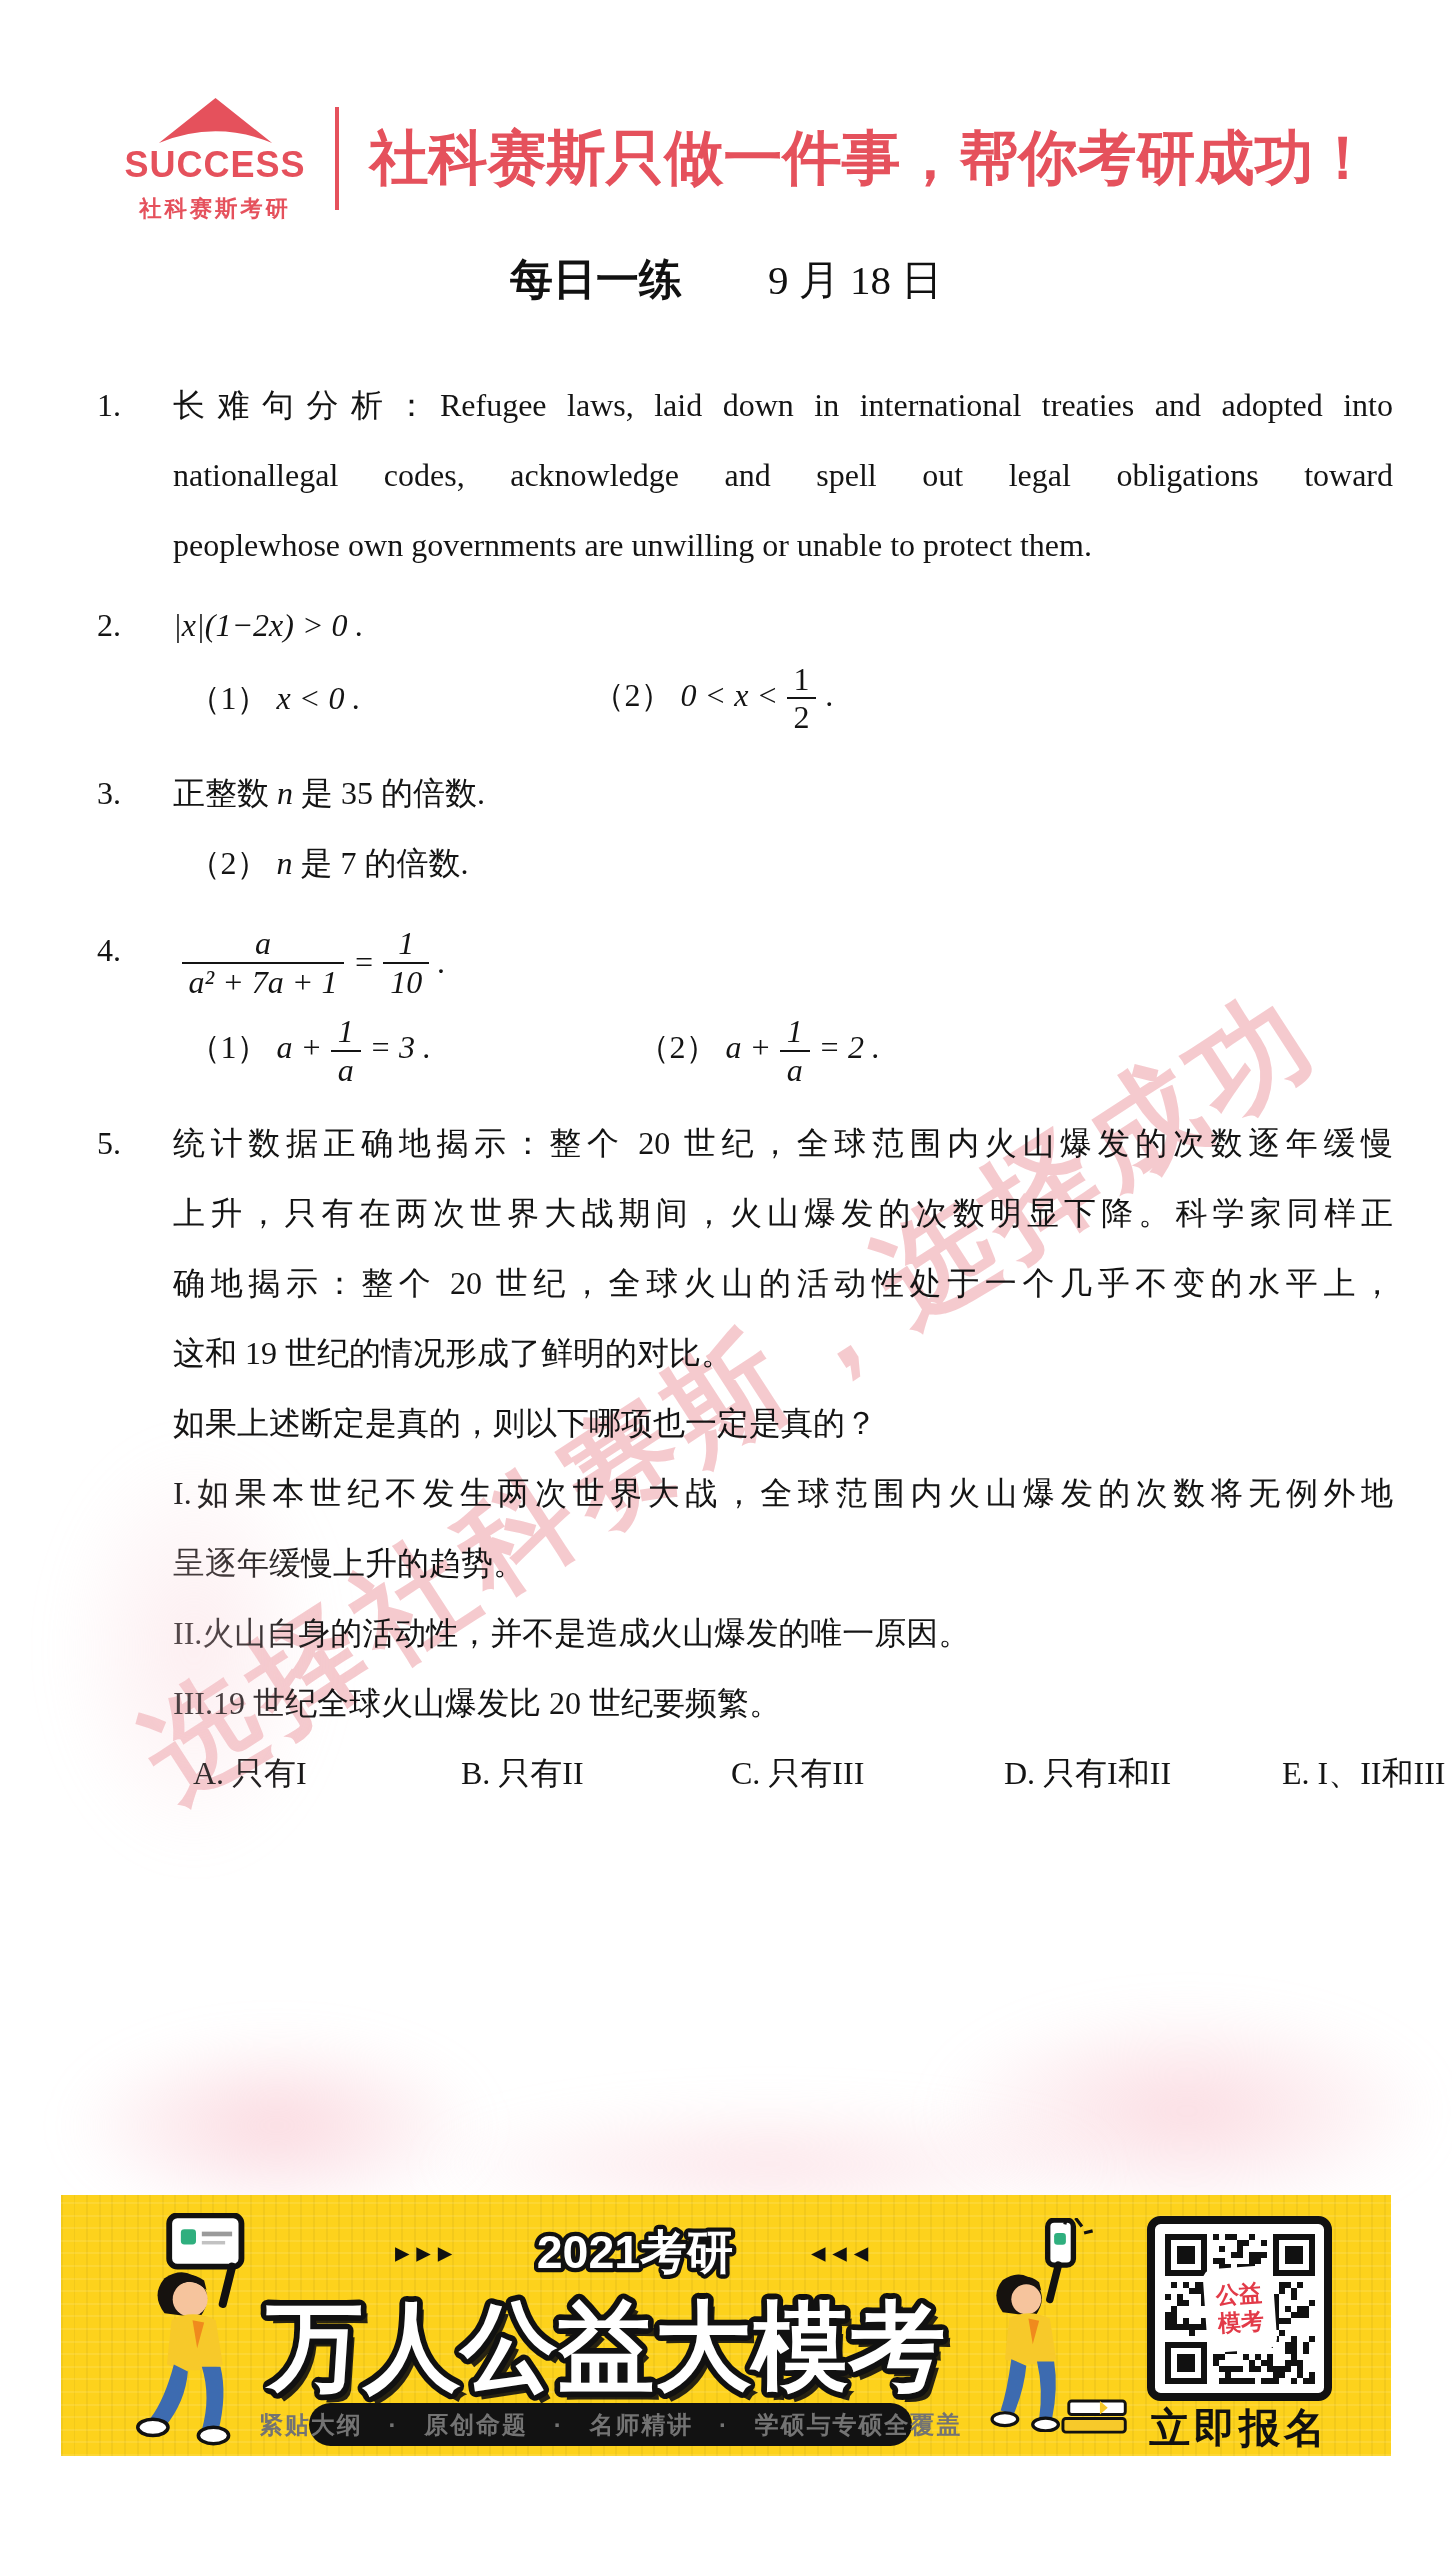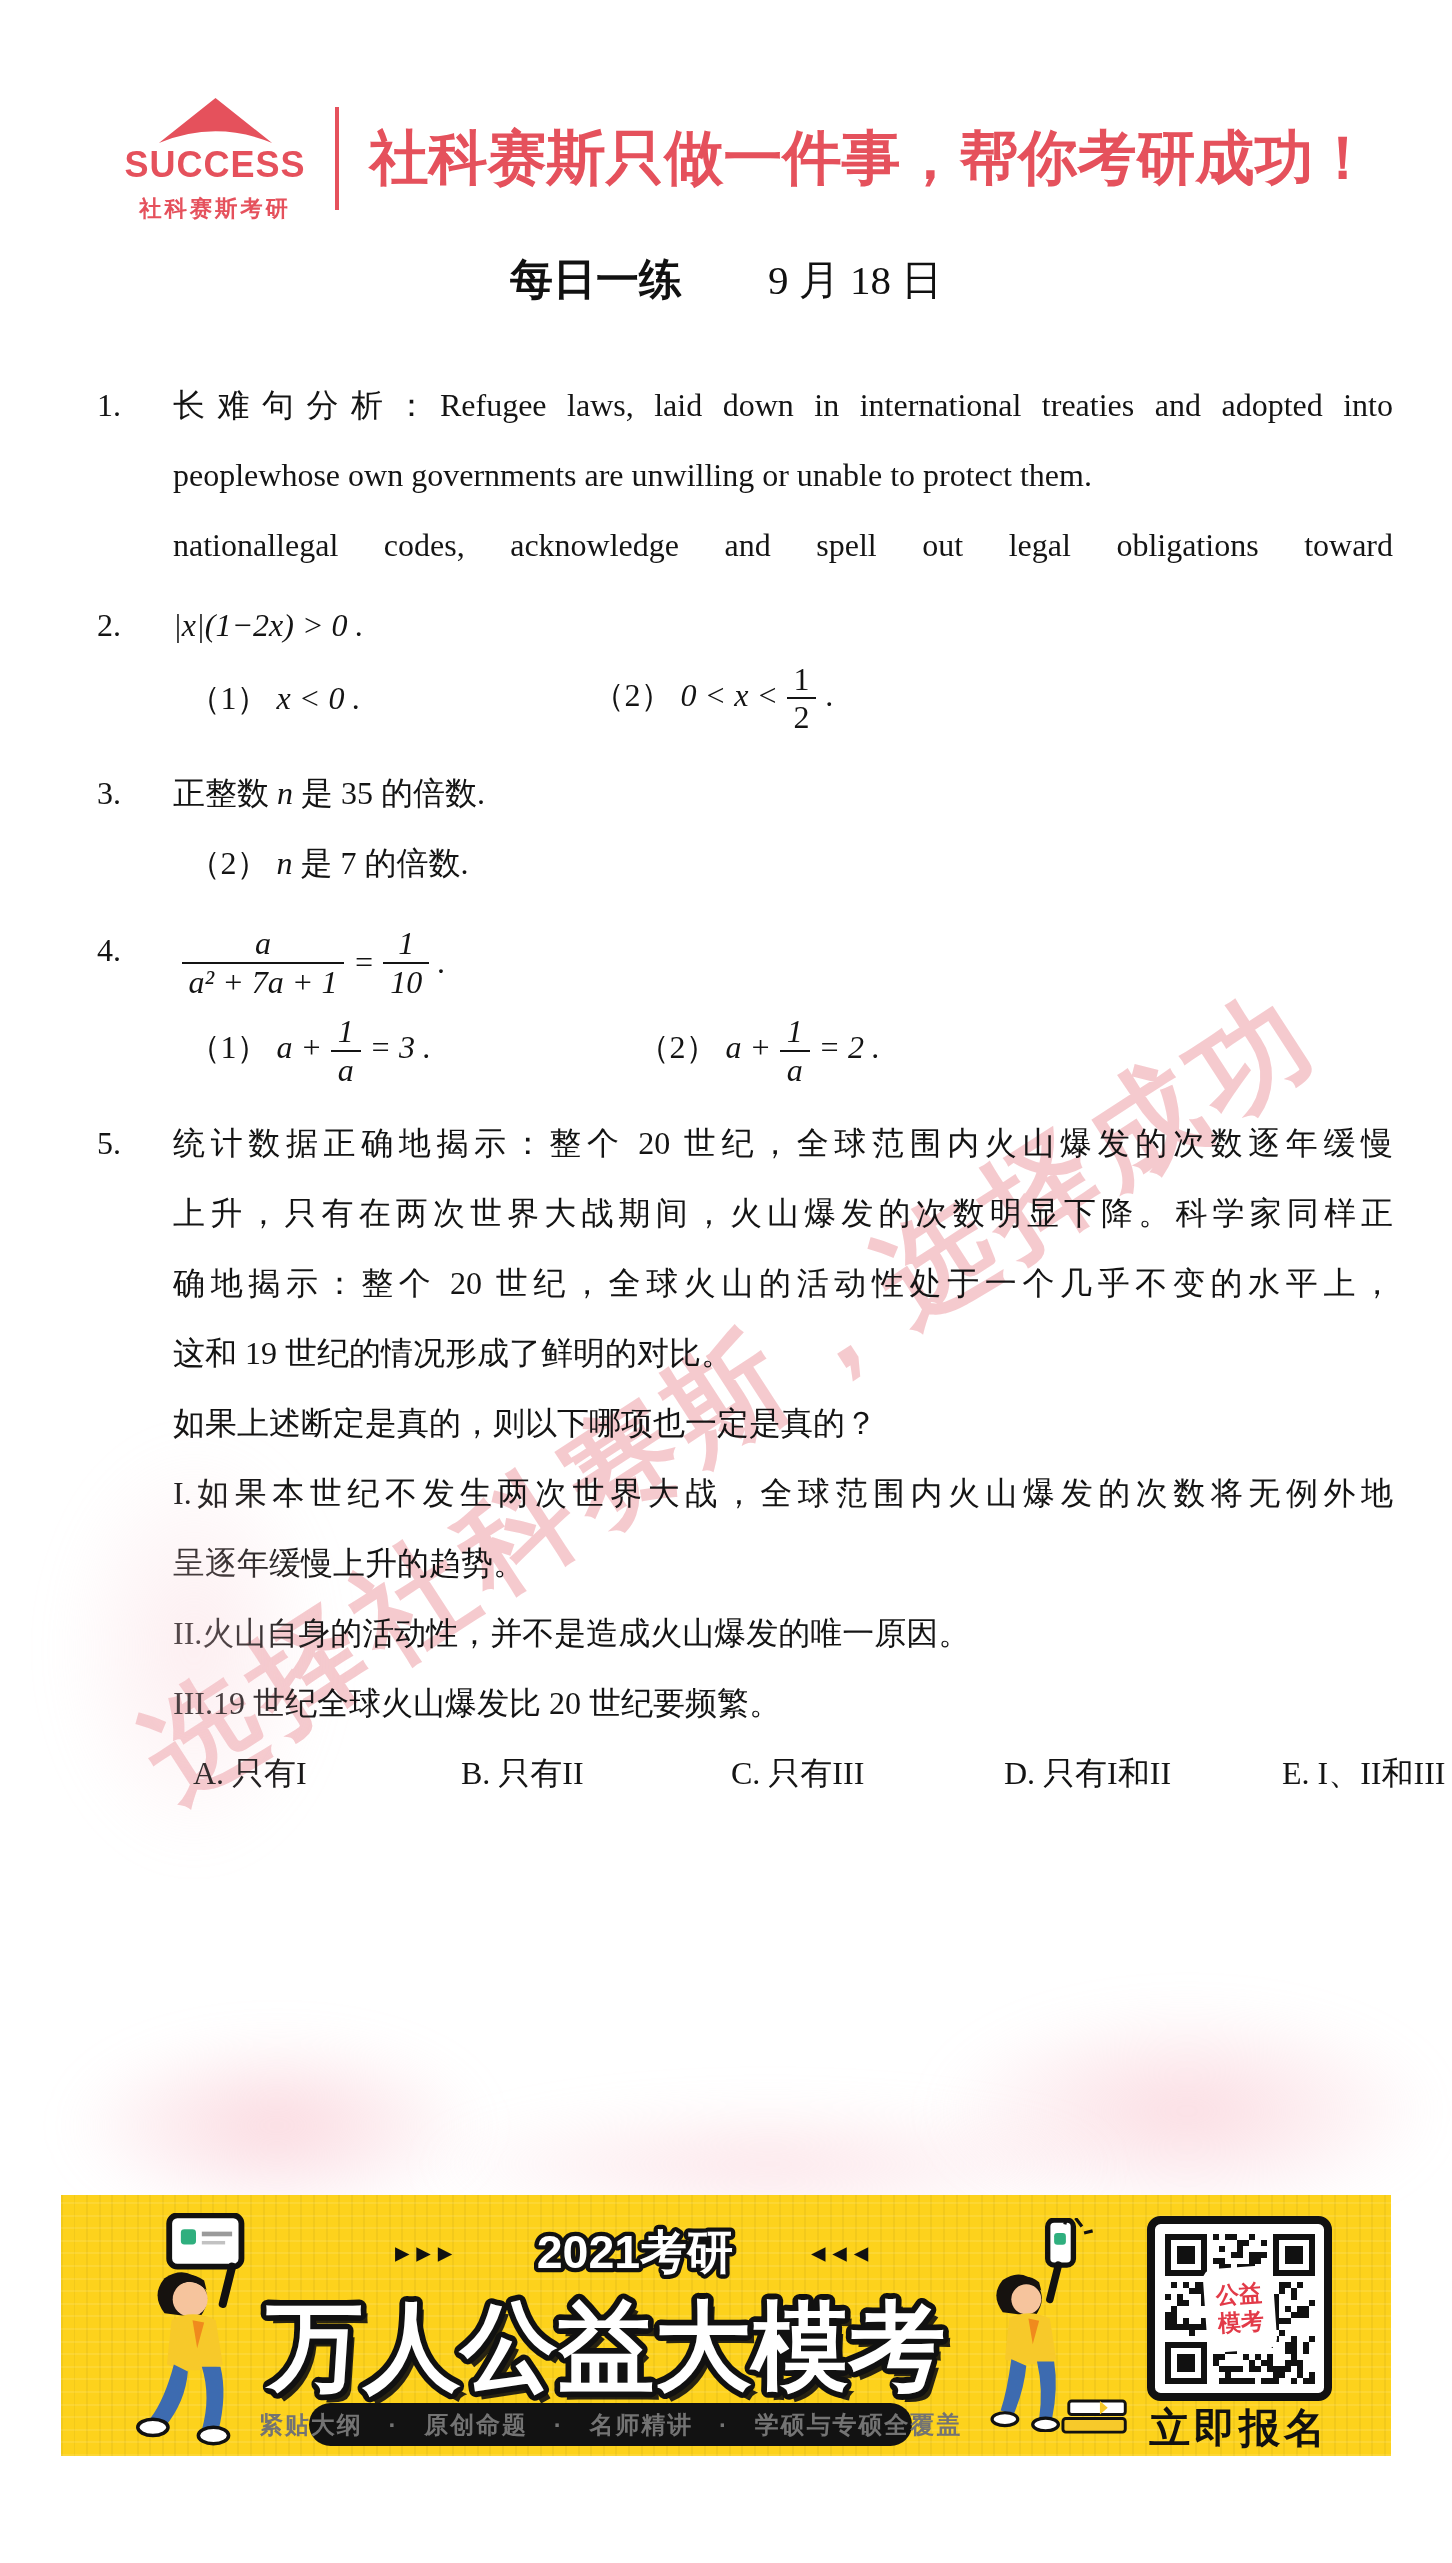--- a/index.html
+++ b/index.html
@@ -99,22 +99,22 @@
   </div>
 
   <div class="watermark">选择社科赛斯，选择成功</div>
 
   <main class="content">
 
     <div class="q q1">
       <div class="qno">1.</div>
       <div class="qbody">
         <div class="jline">长难句分析：Refugee laws, laid down in international treaties and adopted into</div>
+        <div class="jline">nationallegal codes, acknowledge and spell out legal obligations toward</div>
         <div class="jline last">peoplewhose own governments are unwilling or unable to protect them.</div>
-        <div class="jline">nationallegal codes, acknowledge and spell out legal obligations toward</div>
       </div>
     </div>
 
     <div class="q q2">
       <div class="qno">2.</div>
       <div class="qbody">
         <div class="mi">|x|(1−2x) &gt; 0 .</div>
         <div class="optrow opt-indent">
           <div class="col1">
             <span class="opt-label">（1）</span>

